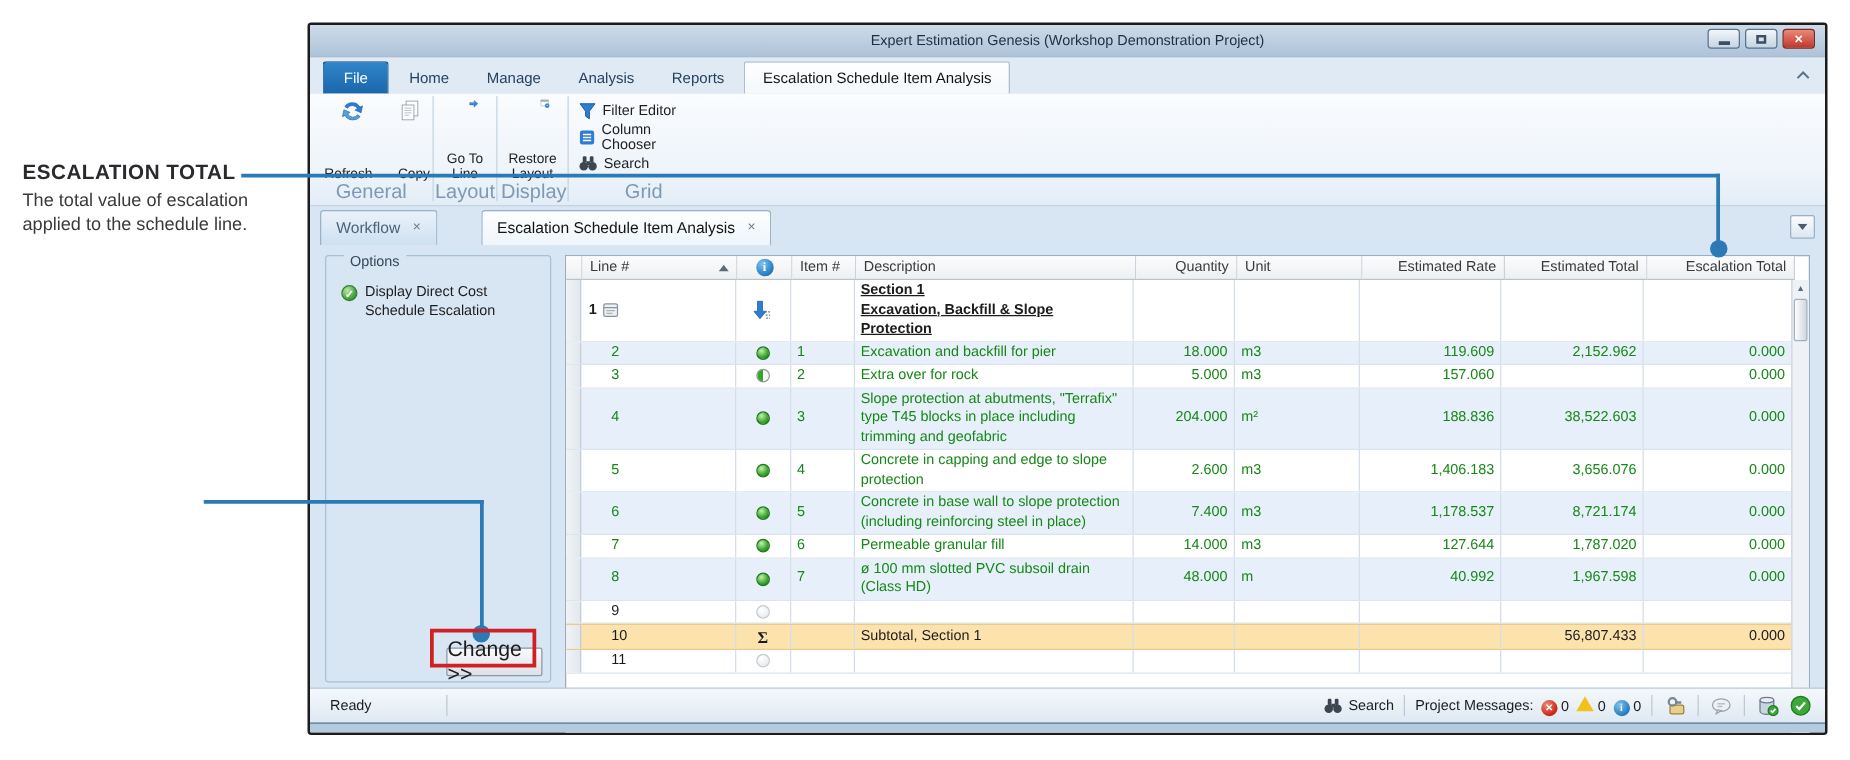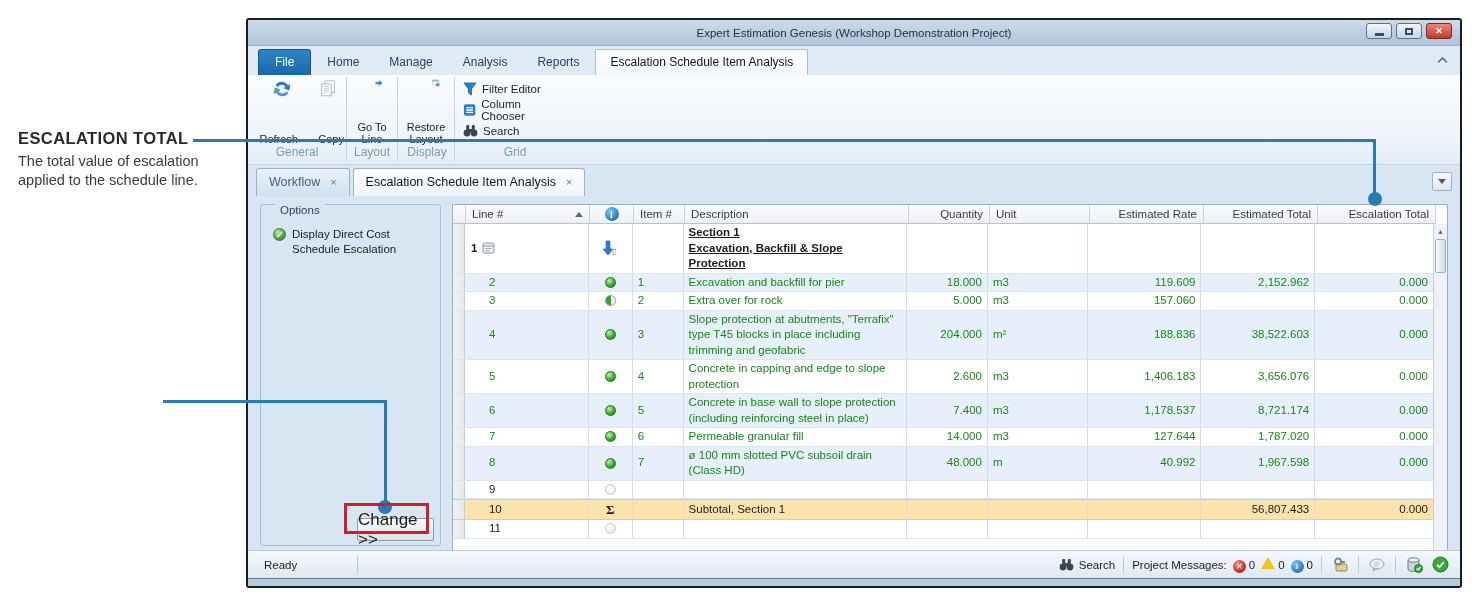--- a/index.html
+++ b/index.html
@@ -46,25 +46,25 @@
 
   
   .toolbar { position:absolute; left:0; top:55px; width:100%; height:90px;
              background:linear-gradient(#fafcfe,#eef4fa 70%, #e3edf6); border-bottom:1px solid #c3d3e2; }
   .tb-groups { display:flex; height:70px; padding-left:4px; }
   .tb-sep { width:1px; background:#c3d3e2; margin:2px 2px 0 2px; height:84px; }
   .bigbtn { width:46px; display:flex; flex-direction:column; align-items:flex-end; padding-top:4px;gap:32px; }
   .bigbtn .lbl { font-size:11px; color:#1e1e1e; text-align:center; line-height:12px; margin-top:2px; }
   .smallcol { display:flex; flex-direction:column; justify-content:flex-start; padding:5px 6px; gap:4px; width:112px; }
   .smallbtn { display:flex; align-items:center; gap:5px; font-size:11.5px; color:#1e1e1e; height:17px; }
-  .grouplabels { position:absolute; left:0; top:125px; width:100%; height:13px; display:flex; font-size:12px; color:#7e99b4; }
+  .grouplabels { position:absolute; left:0; top:125px; width:100%; height:13px; display:flex; font-size:16px; color:#7e99b4; }
   .grouplabels span { display:block; text-align:center; }
 
   
-  .doctabs { position:absolute; left:8px; top:146px; height:30px; display:flex; align-items:flex-end; z-index:5; }
+  .doctabs { position:absolute; left:8px; top:146px; height:30px; display:flex; align-items:flex-end; z-index:5;gap:32px; }
   .dtab { display:flex; align-items:center; gap:10px; font-size:12.5px; padding:6px 12px 7px;
           border:1px solid #9ab2c8; border-bottom:none; border-radius:3px 3px 0 0; margin-right:3px; }
   .dtab.inactive { background:linear-gradient(#eaf2fa,#cfe0f0); color:#4a6378; }
   .dtab.active { background:linear-gradient(#fdfeff,#eef5fb); color:#141414; }
   .dtab .x { color:#6a7a88; font-size:11px; }
   .dropbtn { position:absolute; width:20px; height:19px; border:1px solid #9ab2c8; border-radius:2px;
              background:linear-gradient(#fbfcfd,#dde7f0); display:flex; align-items:center; justify-content:center; }
 
   
   .options-panel { position:absolute; left:6px; top:178px; width:191px; height:350px; }

